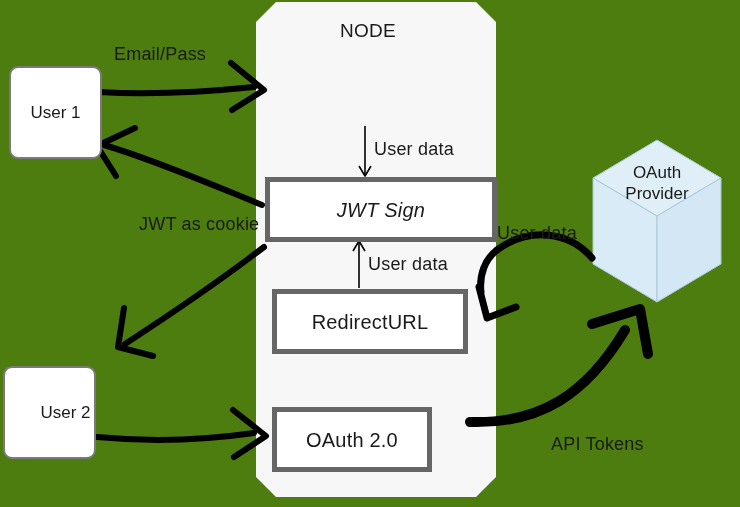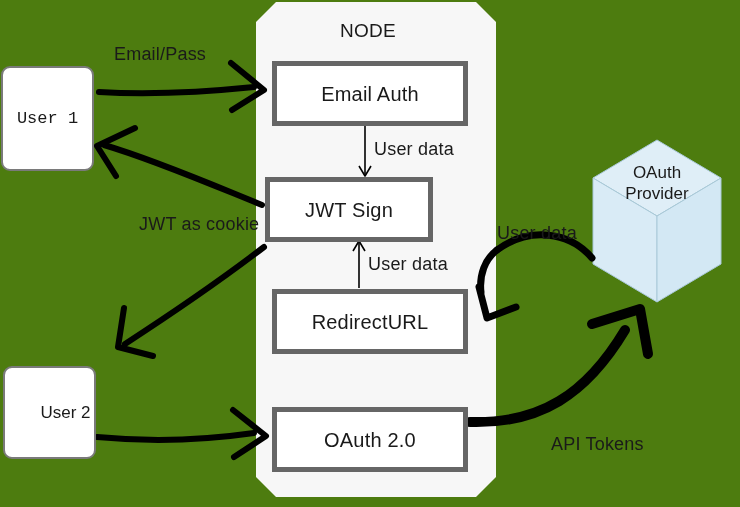--- a/index.html
+++ b/index.html
@@ -144,37 +144,34 @@
 
     <g>
       <path d="M470,422 C540,424 586,395 625,330" fill="none" stroke="#000000" stroke-width="10" stroke-linecap="round"></path>
       <path d="M592,324 L640,309 L648,354" fill="none" stroke="#000000" stroke-width="10" stroke-linecap="round" stroke-linejoin="round"></path>
     </g>
 
   </svg>
 
   <div class="node-container-label">NODE</div>
 
-  <div class="proc-box" style="left:272px; top:61px; width:196px; height:65px;">
-    <span class="proc-label">Email Auth</span>
-  </div>
 
-  <div class="proc-box" style="left:265px; top:177px; width:168px; height:65px;">
+  <div class="proc-box" style="left:265px; top:177px; width:232px; height:65px;font-style:italic;">
     <span class="proc-label">JWT Sign</span>
   </div>
 
   <div class="proc-box" style="left:272px; top:289px; width:196px; height:65px;">
     <span class="proc-label">RedirectURL</span>
   </div>
 
-  <div class="proc-box" style="left:272px; top:407px; width:196px; height:65px;">
+  <div class="proc-box" style="left:272px; top:407px; width:160px; height:65px;">
     <span class="proc-label">OAuth 2.0</span>
   </div>
 
-  <div class="user-box" style="left:1px; top:66px; width:93px; height:105px;font-family:Liberation Mono, monospace;">
+  <div class="user-box" style="left:9px; top:66px; width:93px; height:93px;">
     <span>User 1</span>
   </div>
 
   <div class="user-box" style="left:3px; top:366px; width:93px; height:93px;padding-left:32px;">
     <span>User 2</span>
   </div>
 
   <div class="cube-label" style="left:597px; top:162px;">
     <div>OAuth</div>
     <div>Provider</div>

